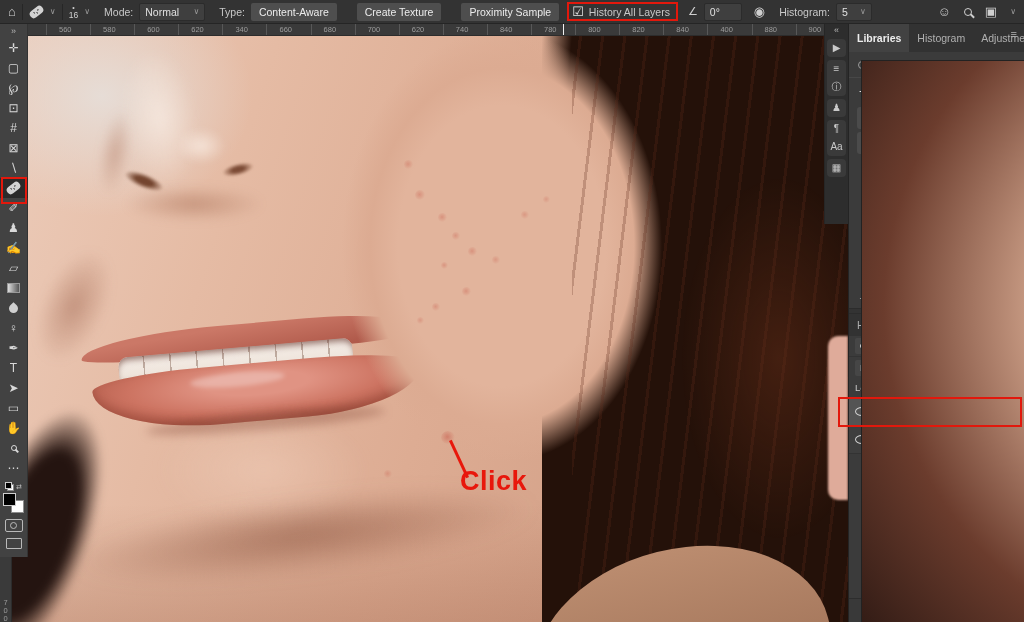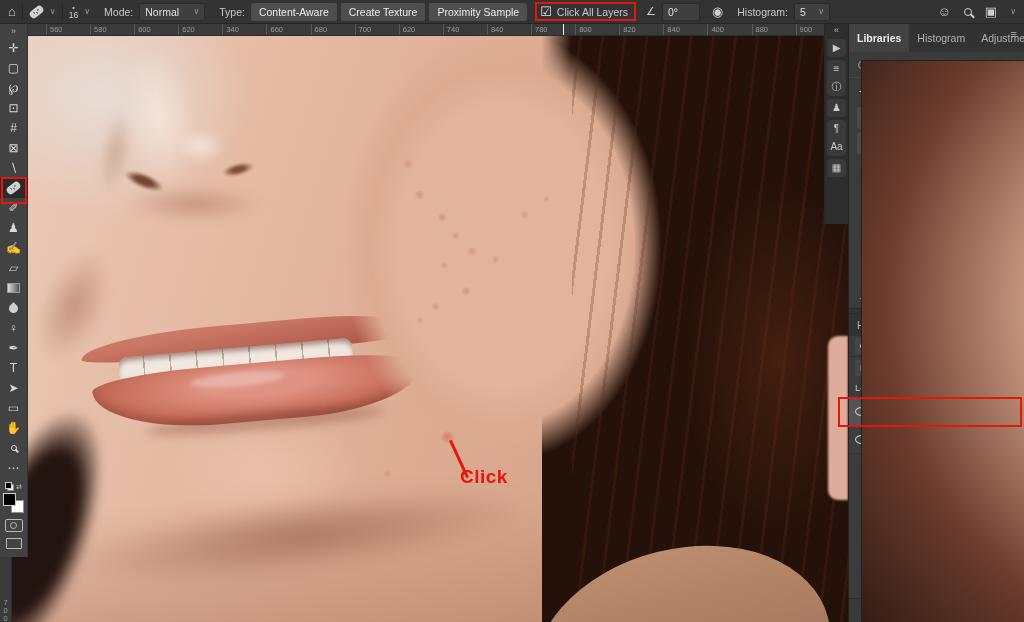--- a/index.html
+++ b/index.html
@@ -10,21 +10,21 @@
   
   .topbar{position:absolute;left:0;top:0;width:1024px;height:24px;background:#333;
           border-bottom:1px solid #252525;display:flex;align-items:center;padding:0 8px;gap:6px;z-index:40;}
   .tb-sep{width:1px;height:16px;background:#262626;flex:0 0 auto;}
   .tb-lbl{font-size:10.5px;color:#c8c8c8;white-space:nowrap;}
   .tb-select{display:flex;align-items:center;gap:5px;background:#3f3f3f;border:1px solid #2b2b2b;
              border-radius:2px;color:#e0e0e0;font-size:10.5px;padding:2px 5px;white-space:nowrap;}
   .chev{font-size:8px;color:#9a9a9a;line-height:1;}
   .tb-btn{background:#4e4e4e;color:#ececec;font-size:10.5px;padding:3px 8px;border-radius:2px;
           border:none;white-space:nowrap;font-family:inherit;}
-  .type-btns{display:flex;gap:4px;}
+  .type-btns{display:flex;gap:20px;}
   .red2{border:2px solid #e2180c;}
   .sample-box{display:flex;align-items:center;gap:5px;padding:1px 6px 1px 3px;margin-left:2px;}
   .cbx{font-size:13px;color:#e4e4e4;line-height:1;}
   .tb-right{margin-left:auto;display:flex;align-items:center;gap:13px;color:#cfcfcf;}
   .glyph13{font-size:13px;line-height:1;color:#cfcfcf;}
   .glyph11{font-size:11px;line-height:1;color:#cfcfcf;}
   .size-widget{display:flex;flex-direction:column;align-items:center;line-height:1;color:#cfcfcf;}
   .size-widget .dot{font-size:7px;}
   .size-widget .num{font-size:8.5px;}
 
@@ -41,21 +41,21 @@
   .bandage::after{content:'';position:absolute;inset:1px 4px;
      background:radial-gradient(circle 1px at 20% 35%,#7d7d7d 95%,transparent),
                 radial-gradient(circle 1px at 52% 65%,#7d7d7d 95%,transparent),
                 radial-gradient(circle 1px at 82% 35%,#7d7d7d 95%,transparent);}
 
   
   .ruler-corner{position:absolute;left:0;top:24px;width:12px;height:12px;background:#3a3a3a;z-index:12;}
   .ruler-top{position:absolute;left:12px;top:24px;width:812px;height:12px;background:#3a3a3a;
              border-bottom:1px solid #2c2c2c;z-index:12;overflow:hidden;}
   .ruler-top-ticks{display:flex;padding-left:34px;height:100%;}
-  .rtick{flex:0 0 44.1px;border-left:1px solid #585858;padding-left:3px;font-size:7.5px;
+  .rtick{flex:0 0 44.1px;border-left:1px solid #585858;padding-left:12px;font-size:7.5px;
          color:#9c9c9c;line-height:11px;}
   .ruler-marker{position:absolute;left:551px;top:0;width:1px;height:12px;background:#f0f0f0;}
   .ruler-left{position:absolute;left:0;top:36px;width:12px;height:586px;background:#3a3a3a;
               border-right:1px solid #2c2c2c;z-index:12;overflow:hidden;}
   .vtick{position:absolute;left:1px;writing-mode:vertical-rl;text-orientation:upright;
          font-size:7.5px;color:#9c9c9c;letter-spacing:-1px;}
   .ruler-left span:nth-of-type(1){top:562px;}
   .ruler-left span:nth-of-type(2){top:604px;}
 
   
@@ -225,21 +225,21 @@
                 repeating-linear-gradient(97deg,rgba(0,0,0,0) 0 7px,rgba(96,44,28,.33) 7px 10px,rgba(0,0,0,0) 10px 22px);}
   .shoulder{left:512px;top:514px;width:300px;height:140px;transform:rotate(-14deg);
      border-radius:50% 50% 0 0 / 75% 75% 0 0;
      background:linear-gradient(180deg,#bb8c6f,#a3755a);}
   .skin-edge-right{left:816px;top:300px;width:20px;height:164px;border-radius:10px 0 0 10px;
      filter:blur(1px);background:#dfab9a;}
   .spot{position:absolute;border-radius:50%;filter:blur(.6px);
      background:radial-gradient(circle at 45% 45%,rgba(202,96,80,.72),rgba(202,96,80,0) 72%);}
   .click-line{left:437px;top:405px;width:3px;height:41px;background:#e8170b;
      transform:rotate(-25deg);transform-origin:top left;z-index:6;}
-  .click-text{left:448px;top:430px;color:#e8170b;font-size:19px;font-weight:600;z-index:6;
+  .click-text{left:448px;top:430px;color:#e8170b;font-size:27px;font-weight:600;z-index:6;
      letter-spacing:.5px;}
 
   
   .ov-tool{position:absolute;left:1px;top:177px;width:26px;height:27px;border:2px solid #e2180c;z-index:45;}
   .ov-layer{position:absolute;left:838px;top:397px;width:184px;height:30px;border:2px solid #e2180c;z-index:45;}
 </style>
 </head>
 <body>
 
 <div class="screen">
@@ -262,21 +262,21 @@
     </span>
     <span class="tb-lbl" style="margin-left:8px;">Type:</span>
     <span class="type-btns">
 
     <button class="tb-btn">Content-Aware</button>
         <button class="tb-btn">Create Texture</button>
         <button class="tb-btn">Proximity Sample</button>
       </span>
     <span class="sample-box red2">
       <span class="cbx">☑</span>
-      <span class="tb-lbl">Click All Layers</span>
+      <span class="tb-lbl">History All Layers</span>
     </span>
     <span class="glyph11" style="margin-left:4px;">∠</span>
     <span class="tb-select" style="width:38px;">
       <span>0°</span>
     </span>
     <span class="glyph13" style="margin-left:6px;">◉</span>
     <span class="tb-lbl" style="margin-left:8px;">Histogram:</span>
     <span class="tb-select" style="width:36px;">
       <span>5</span>
       <span class="chev" style="margin-left:auto;">∨</span>

